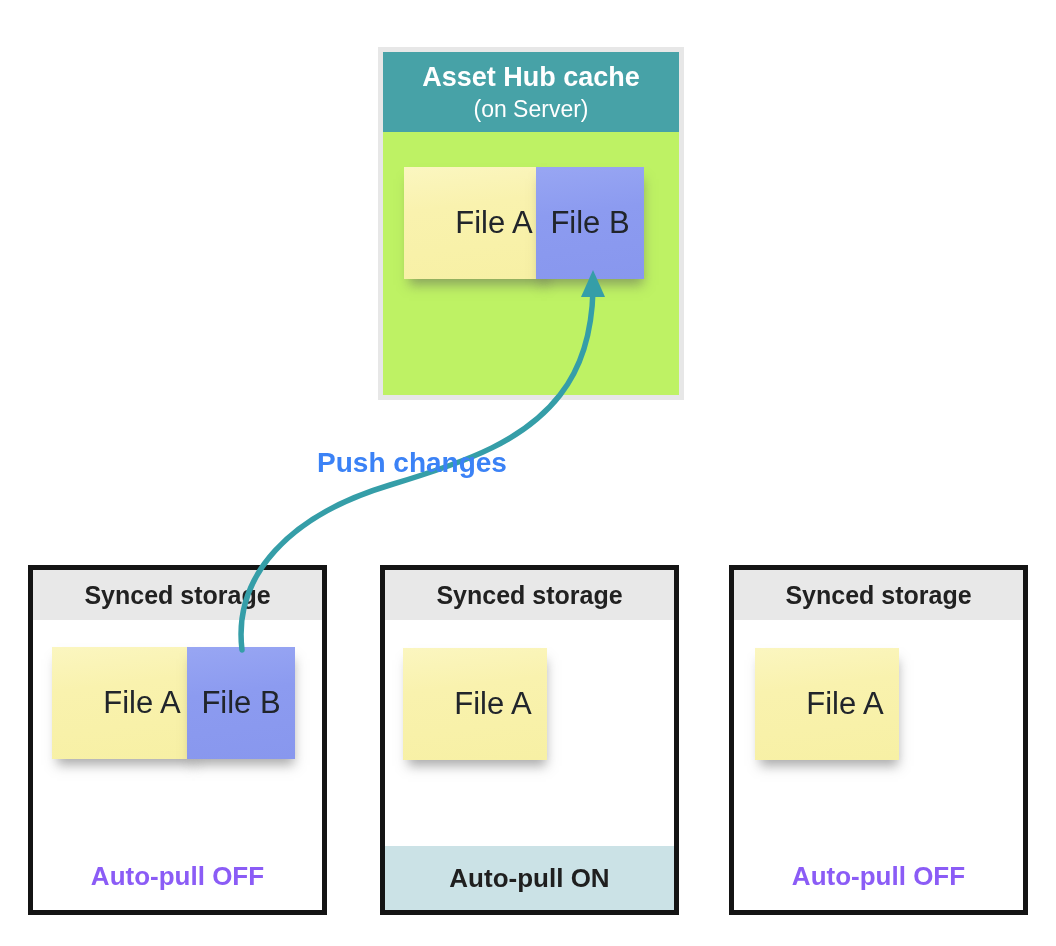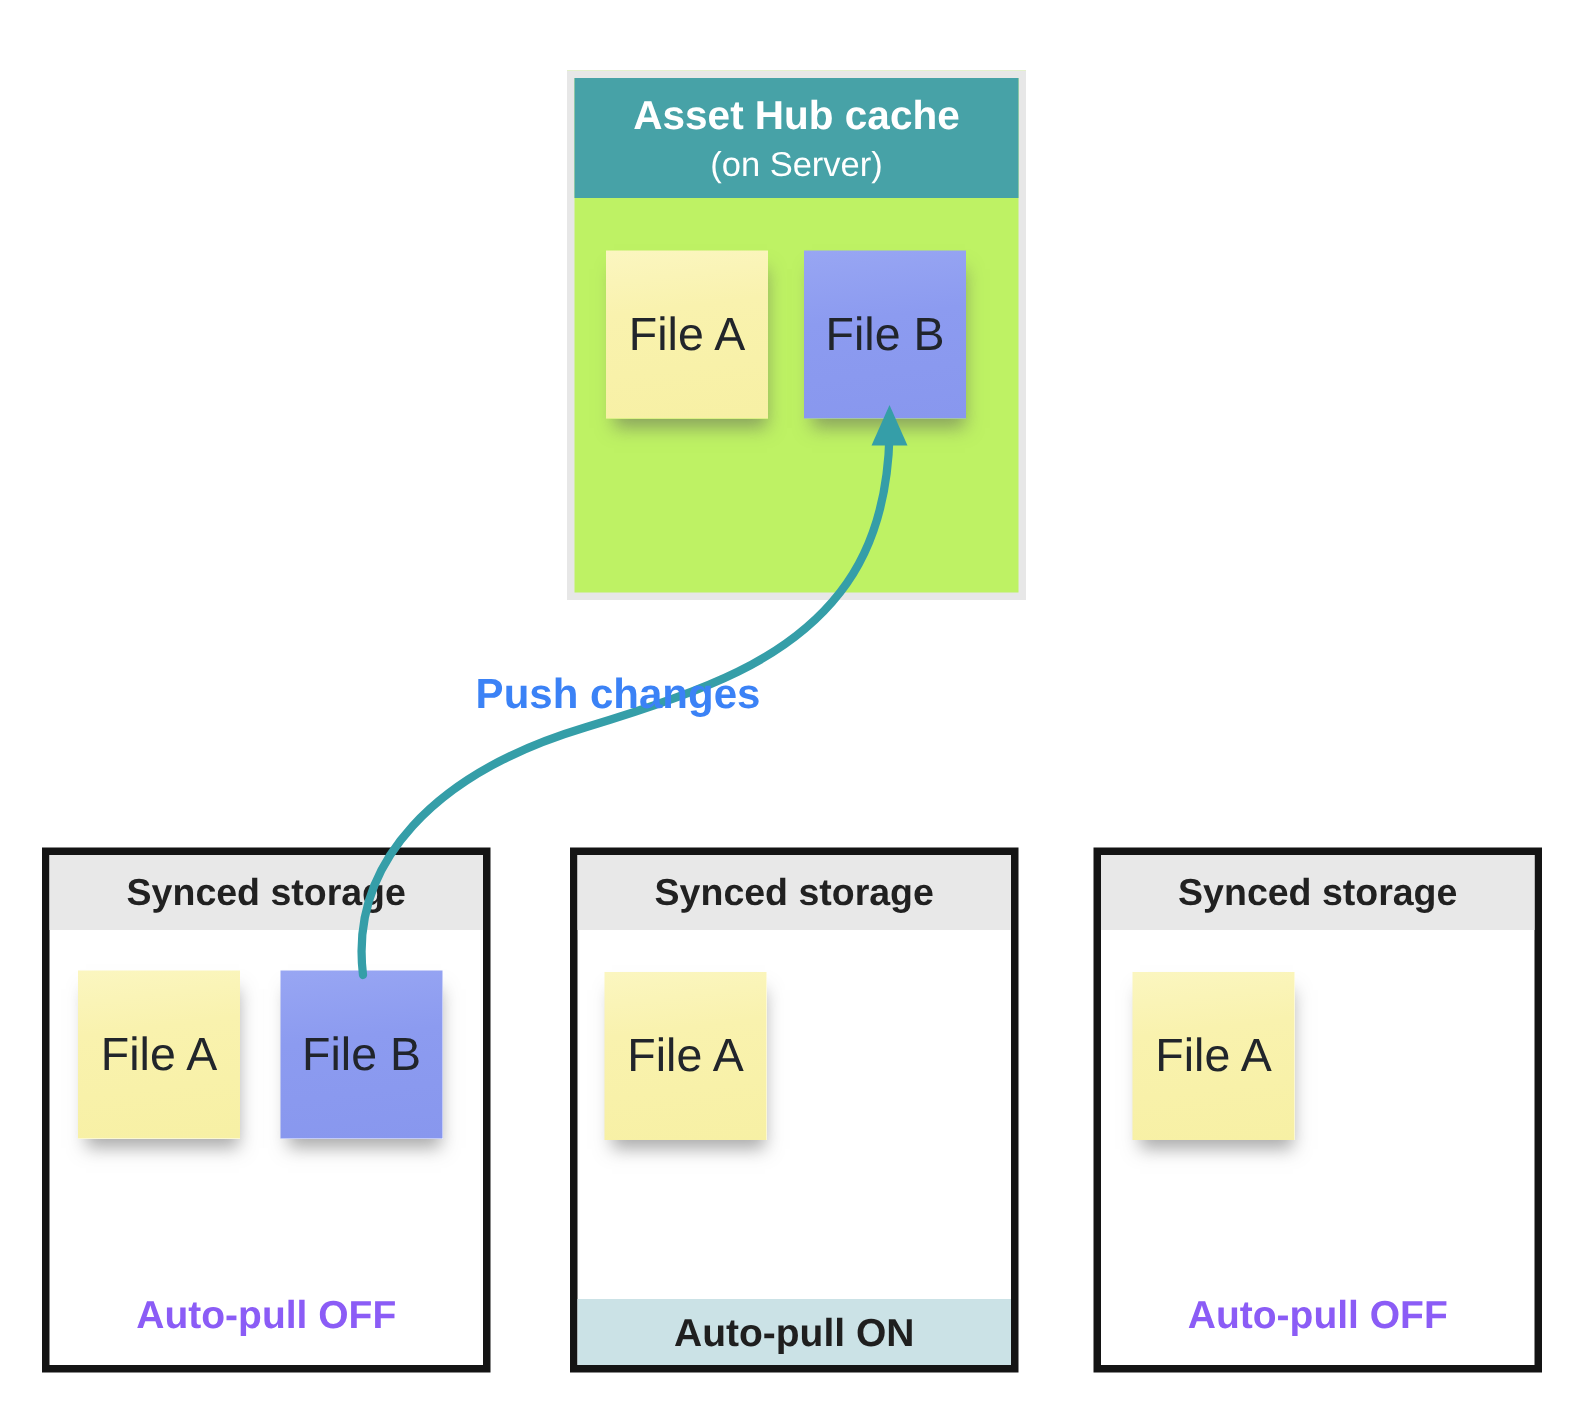--- a/index.html
+++ b/index.html
@@ -30,21 +30,21 @@
   .server-subtitle { font-size:23px; line-height:30px; }
 
   
   .note {
     position:absolute;
     width:108px; height:112px;
     display:flex; align-items:center; justify-content:center;
     font-size:31px; color:#21252b;
     box-shadow:2px 9px 11px -3px rgba(90,90,90,0.5);
   }
-  .note.yellow { background:linear-gradient(173deg,#fbf6c0 0%,#f9f2ae 35%,#f7f0a4 100%); }
+  .note.yellow { background:linear-gradient(173deg,#fbf6c0 0%,#f9f2ae 35%,#f7f0a4 100%);padding-left:36px; }
   .note.blue   { background:linear-gradient(173deg,#98a6f3 0%,#8c9bf0 40%,#8897ee 100%); }
 
   
   .storage-box {
     position:absolute; top:565px;
     width:299px; height:350px;
     background:#ffffff;
     border:5px solid #141414;
     box-sizing:border-box;
   }
@@ -56,21 +56,21 @@
     background:#e8e8e8;
     display:flex; align-items:center; justify-content:center;
     font-weight:bold; font-size:25px; color:#212121;
   }
   .footer-off {
     position:absolute; left:0; right:0; bottom:18px;
     text-align:center;
     font-weight:bold; font-size:26px; color:#8b5cf6;
   }
   .footer-on {
-    position:absolute; left:0; right:0; bottom:0; height:44px;
+    position:absolute; left:0; right:0; bottom:0; height:64px;
     background:#cbe2e6;
     display:flex; align-items:center; justify-content:center;
     font-weight:bold; font-size:26px; color:#1f1f1f;
   }
 
   
   .arrow-overlay {
     position:absolute; left:0; top:0;
     width:1056px; height:946px;
     pointer-events:none;

